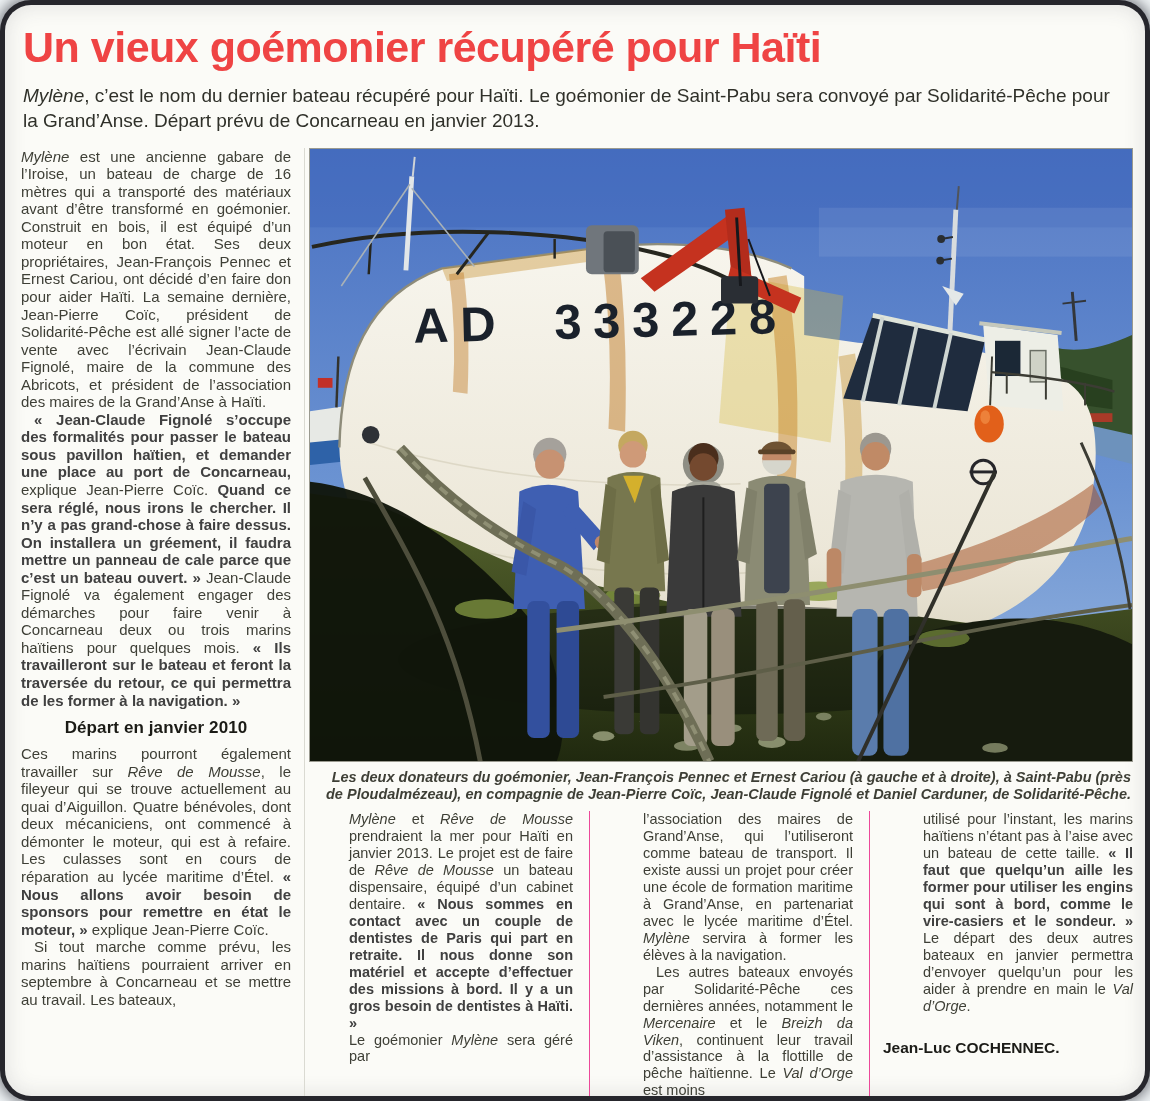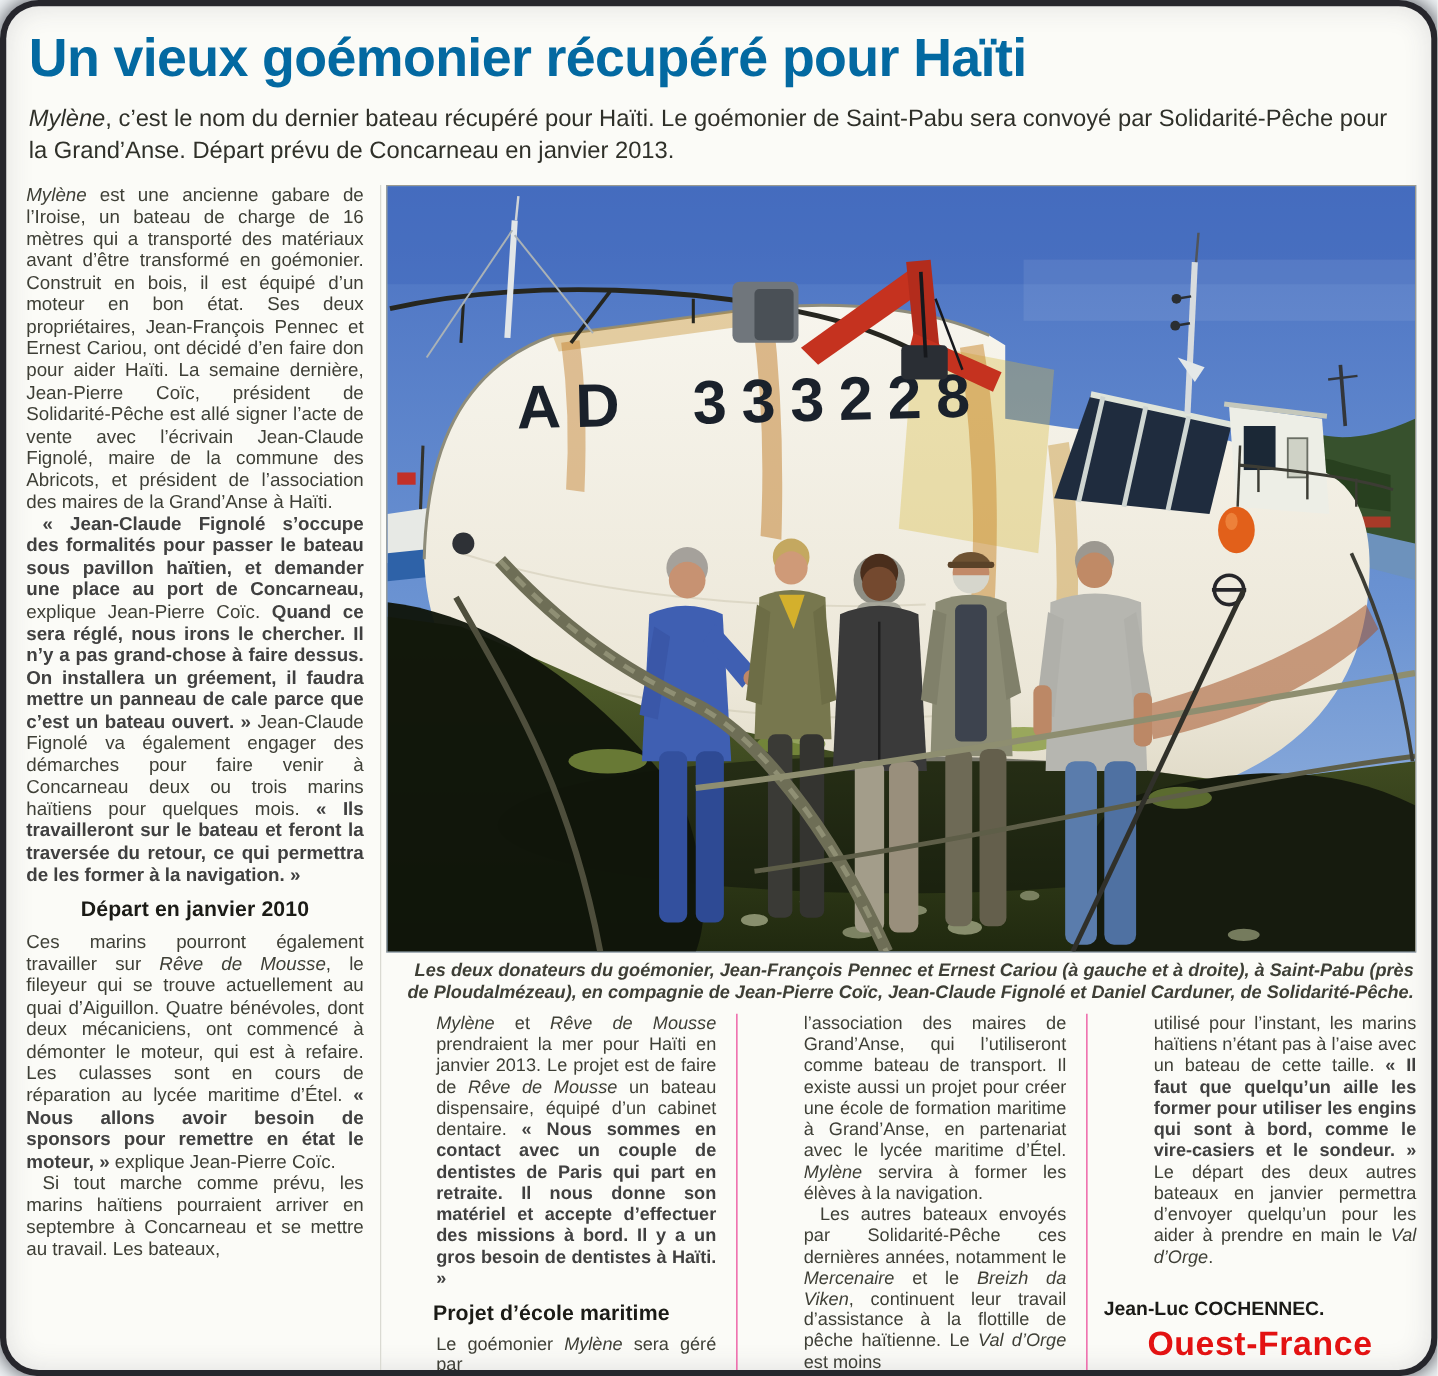--- a/index.html
+++ b/index.html
@@ -8,21 +8,21 @@
     background:#f0f4f6;
     font-family:"Liberation Sans","DejaVu Sans",sans-serif;
     overflow:hidden;
   }
   .sheet{
     position:absolute;inset:5px;border-radius:26px;background:#fbfbf7;
     box-shadow:0 0 0 5px #26262c,0 0 13px 8px rgba(25,28,36,.55),inset 0 0 22px rgba(60,60,75,.14);
     padding:14px 12px 8px 16px;box-sizing:border-box;overflow:hidden;
   }
   h1{
-    font-size:43px;line-height:1.04;font-weight:700;color:#0369a1;
+    font-size:43px;line-height:1.04;font-weight:700;color:#ef4444;
     margin:6px 0 13px 2px;letter-spacing:-.5px;
   }
   .lede{font-size:19px;line-height:1.34;color:#2f3029;max-width:1090px;margin-left:2px;}
   .lede p{font-size:19px;line-height:1.34;text-align:left;color:#2f3029;}
   .content{
     display:grid;grid-template-columns:284px 1fr;grid-template-rows:auto 1fr;
     column-gap:4px;margin-top:14px;
   }
   .col-left{grid-row:1 / span 2;border-right:1px solid #dadad2;padding-right:13px;}
   figure{grid-column:2;grid-row:1;margin:0;}
@@ -257,31 +257,29 @@
         </g>
       </svg>
       <figcaption>
           <p><span>Les deux donateurs du goémonier, Jean-François Pennec et Ernest Cariou (à gauche et à droite), à Saint-Pabu (près de Ploudalmézeau), en compagnie de Jean-Pierre Coïc, Jean-Claude Fignolé et Daniel Carduner, de Solidarité-Pêche.</span></p>
         </figcaption>
     </figure>
 
     <div class="bottom">
       <div class="bcol">
           <p><span class="i">Mylène</span><span> et </span><span class="i">Rêve de Mousse</span><span> prendraient la mer pour Haïti en janvier 2013. Le projet est de faire de </span><span class="i">Rêve de Mousse</span><span> un bateau dispensaire, équipé d’un cabinet dentaire. </span><span class="b">« Nous sommes en contact avec un couple de dentistes de Paris qui part en retraite. Il nous donne son matériel et accepte d’effectuer des missions à bord. Il y a un gros besoin de dentistes à Haïti. »</span></p>
-          <h3><span>Projet d’école maritime</span></h3>
           <p><span>Le goémonier </span><span class="i">Mylène</span><span> sera géré par</span></p>
         </div>
       <div class="bcol">
           <p><span>l’association des maires de Grand’Anse, qui l’utiliseront comme bateau de transport. Il existe aussi un projet pour créer une école de formation maritime à Grand’Anse, en partenariat avec le lycée maritime d’Étel. </span><span class="i">Mylène</span><span> servira à former les élèves à la navigation.</span></p>
           <p class="indent"><span>Les autres bateaux envoyés par Solidarité-Pêche ces dernières années, notamment le </span><span class="i">Mercenaire</span><span> et le </span><span class="i">Breizh da Viken</span><span>, continuent leur travail d’assistance à la flottille de pêche haïtienne. Le </span><span class="i">Val d’Orge</span><span> est moins</span></p>
         </div>
       <div class="bcol">
         <div>
             <p><span>utilisé pour l’instant, les marins haïtiens n’étant pas à l’aise avec un bateau de cette taille. </span><span class="b">« Il faut que quelqu’un aille les former pour utiliser les engins qui sont à bord, comme le vire-casiers et le sondeur. »</span><span> Le départ des deux autres bateaux en janvier permettra d’envoyer quelqu’un pour les aider à prendre en main le </span><span class="i">Val d’Orge</span><span>.</span></p>
           </div>
         <div class="sig">Jean-Luc COCHENNEC.</div>
-        <div class="brand">Ouest-France</div>
         <div class="bdate">03 avril 2012</div>
       </div>
     </div>
 
   </div>
 </div>
 
 </body></html>

